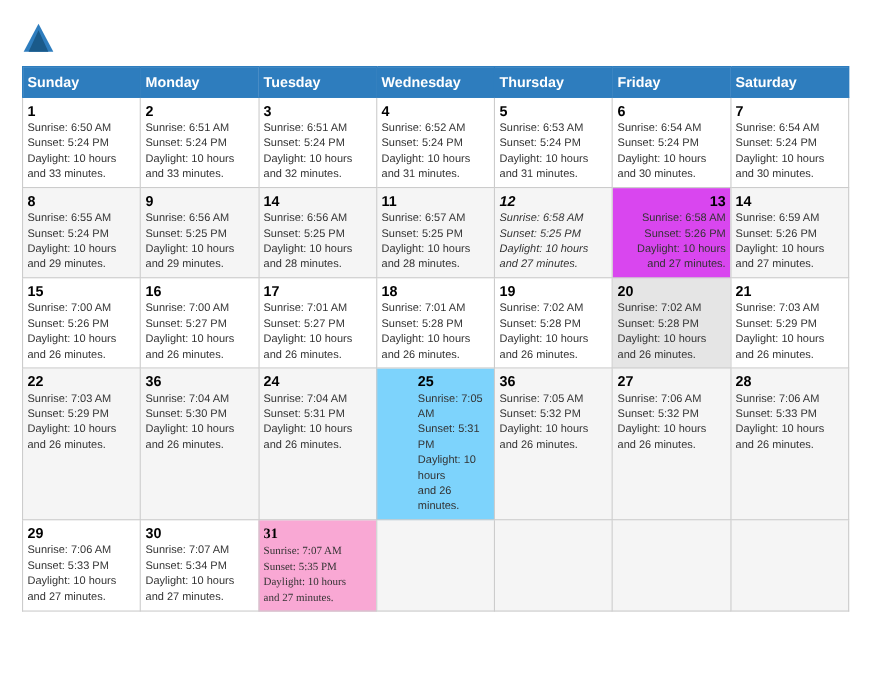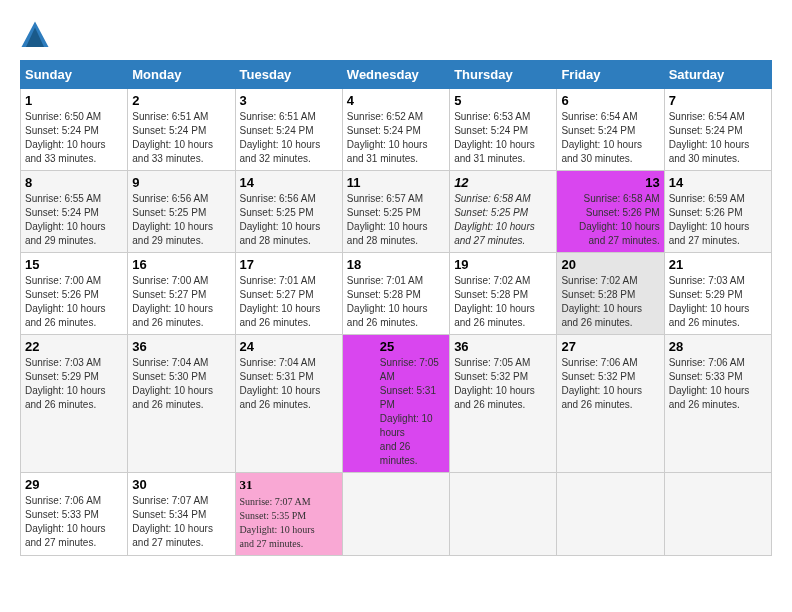--- a/index.html
+++ b/index.html
@@ -282,21 +282,21 @@
 Daylight: 10 hours
 and 26 minutes.</div>
         </td>
         <td style="background-color: rgb(245, 245, 245);">
           <span class="day-num">24</span>
           <div class="day-info" style="white-space: pre-line;">Sunrise: 7:04 AM
 Sunset: 5:31 PM
 Daylight: 10 hours
 and 26 minutes.</div>
         </td>
-        <td style="background-color: #d946ef; padding-left: 37px;">
+        <td style="background-color: #7dd3fc; padding-left: 37px;">
           <span class="day-num">25</span>
           <div class="day-info" style="white-space: pre-line;">Sunrise: 7:05 AM
 Sunset: 5:31 PM
 Daylight: 10 hours
 and 26 minutes.</div>
         </td>
         <td style="background-color: rgb(245, 245, 245);">
           <span class="day-num">36</span>
           <div class="day-info" style="white-space: pre-line;">Sunrise: 7:05 AM
 Sunset: 5:32 PM

